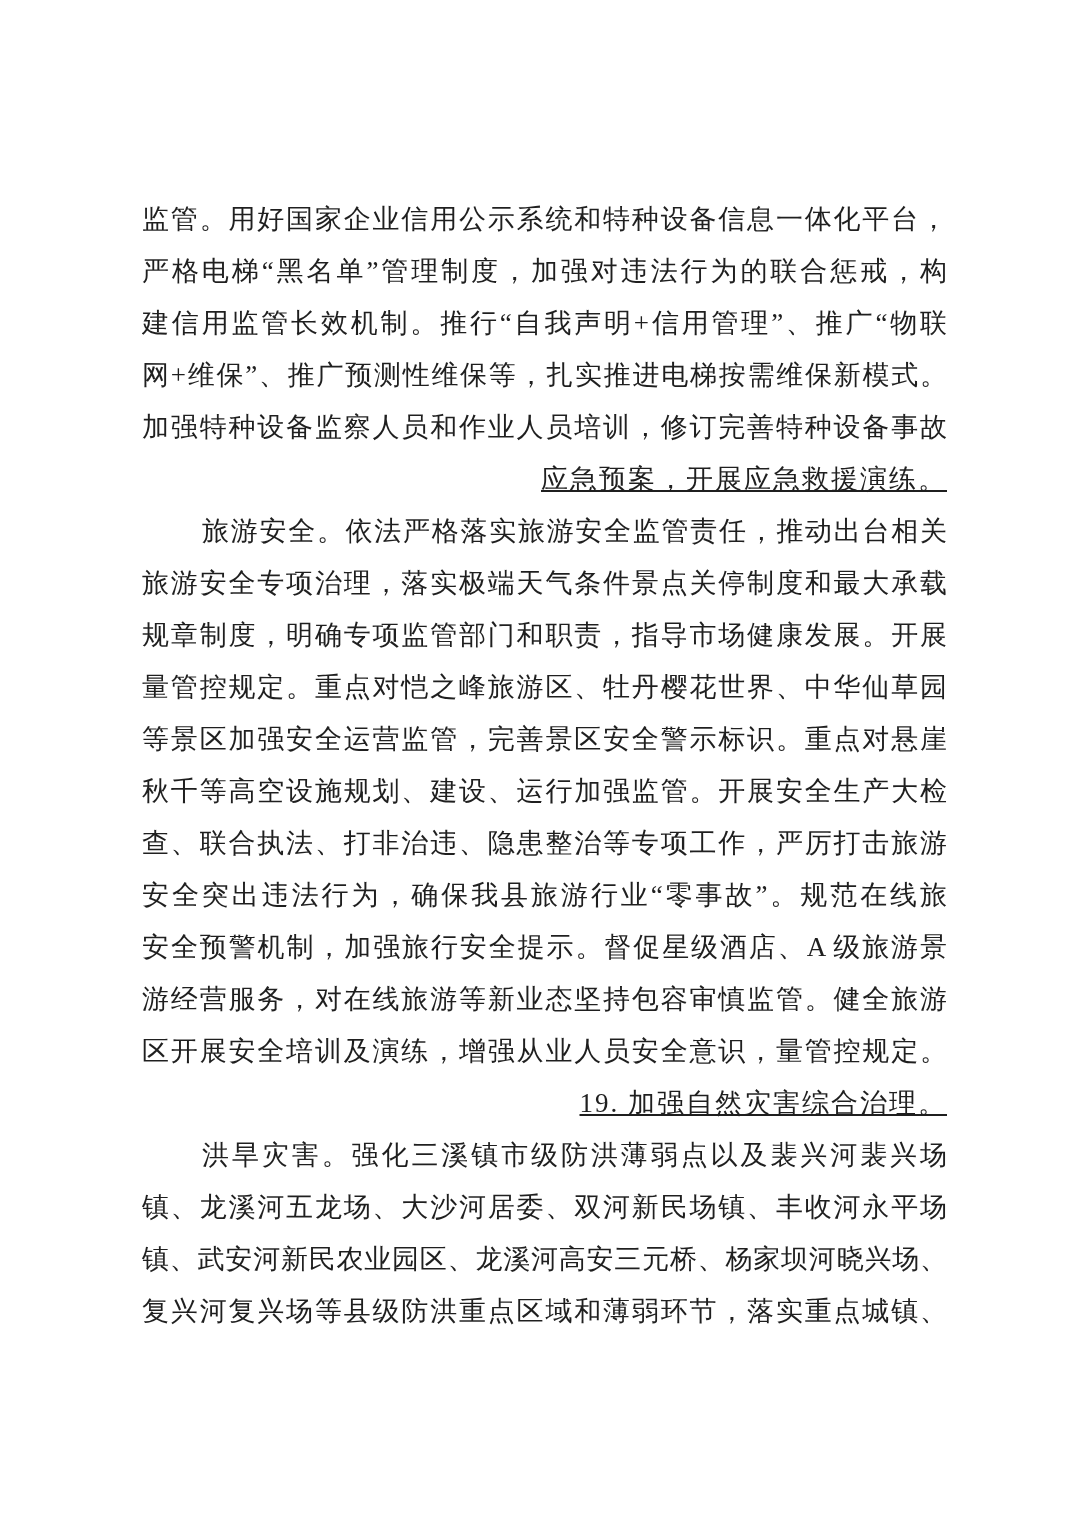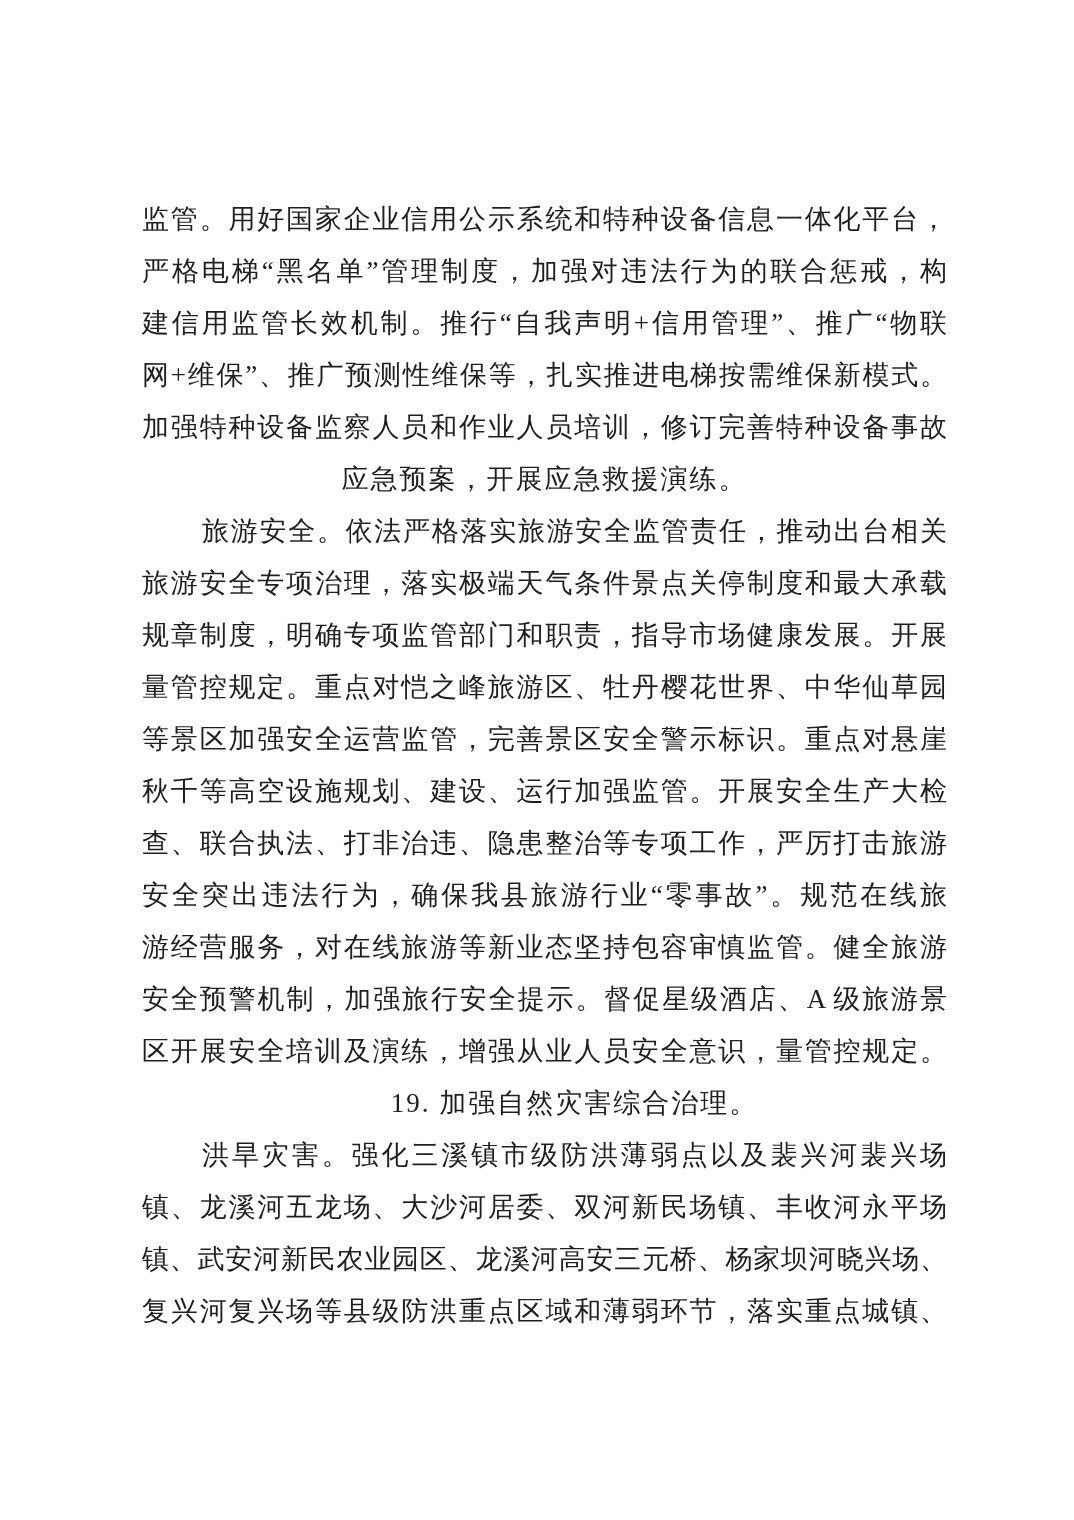--- a/index.html
+++ b/index.html
@@ -25,23 +25,24 @@
   .line {
     font-size: 27px;
     height: 52px;
     line-height: 52px;
     text-align: justify;
     text-align-last: justify;
     overflow: hidden;
     white-space: normal;
   }
   .line.short {
-    text-align: center;
+    text-align: right;
     text-align-last: auto;
     letter-spacing: 2px;
+    text-decoration: underline;
   }
   .line.indent {
     text-indent: 60px;
   }
   .footer {
     position: absolute;
     top: 1348px;
     right: 166px;
     font-size: 30px;
     line-height: 44px;
@@ -61,22 +62,22 @@
     <div class="line">加强特种设备监察人员和作业人员培训，修订完善特种设备事故</div>
     <div class="line short">应急预案，开展应急救援演练。</div>
     <div class="line indent">旅游安全。依法严格落实旅游安全监管责任，推动出台相关</div>
     <div class="line">旅游安全专项治理，落实极端天气条件景点关停制度和最大承载</div>
     <div class="line">规章制度，明确专项监管部门和职责，指导市场健康发展。开展</div>
     <div class="line">量管控规定。重点对恺之峰旅游区、牡丹樱花世界、中华仙草园</div>
     <div class="line">等景区加强安全运营监管，完善景区安全警示标识。重点对悬崖</div>
     <div class="line">秋千等高空设施规划、建设、运行加强监管。开展安全生产大检</div>
     <div class="line">查、联合执法、打非治违、隐患整治等专项工作，严厉打击旅游</div>
     <div class="line">安全突出违法行为，确保我县旅游行业“零事故”。规范在线旅</div>
+    <div class="line">安全预警机制，加强旅行安全提示。督促星级酒店、A 级旅游景</div>
     <div class="line">游经营服务，对在线旅游等新业态坚持包容审慎监管。健全旅游</div>
-    <div class="line">安全预警机制，加强旅行安全提示。督促星级酒店、A 级旅游景</div>
     <div class="line">区开展安全培训及演练，增强从业人员安全意识，量管控规定。</div>
     <div class="line short indent">19. 加强自然灾害综合治理。</div>
     <div class="line indent">洪旱灾害。强化三溪镇市级防洪薄弱点以及裴兴河裴兴场</div>
     <div class="line">镇、龙溪河五龙场、大沙河居委、双河新民场镇、丰收河永平场</div>
     <div class="line">镇、武安河新民农业园区、龙溪河高安三元桥、杨家坝河晓兴场、</div>
     <div class="line">复兴河复兴场等县级防洪重点区域和薄弱环节，落实重点城镇、</div>
   </div>
   <div class="footer">— 31 —</div>
 </div>
 

